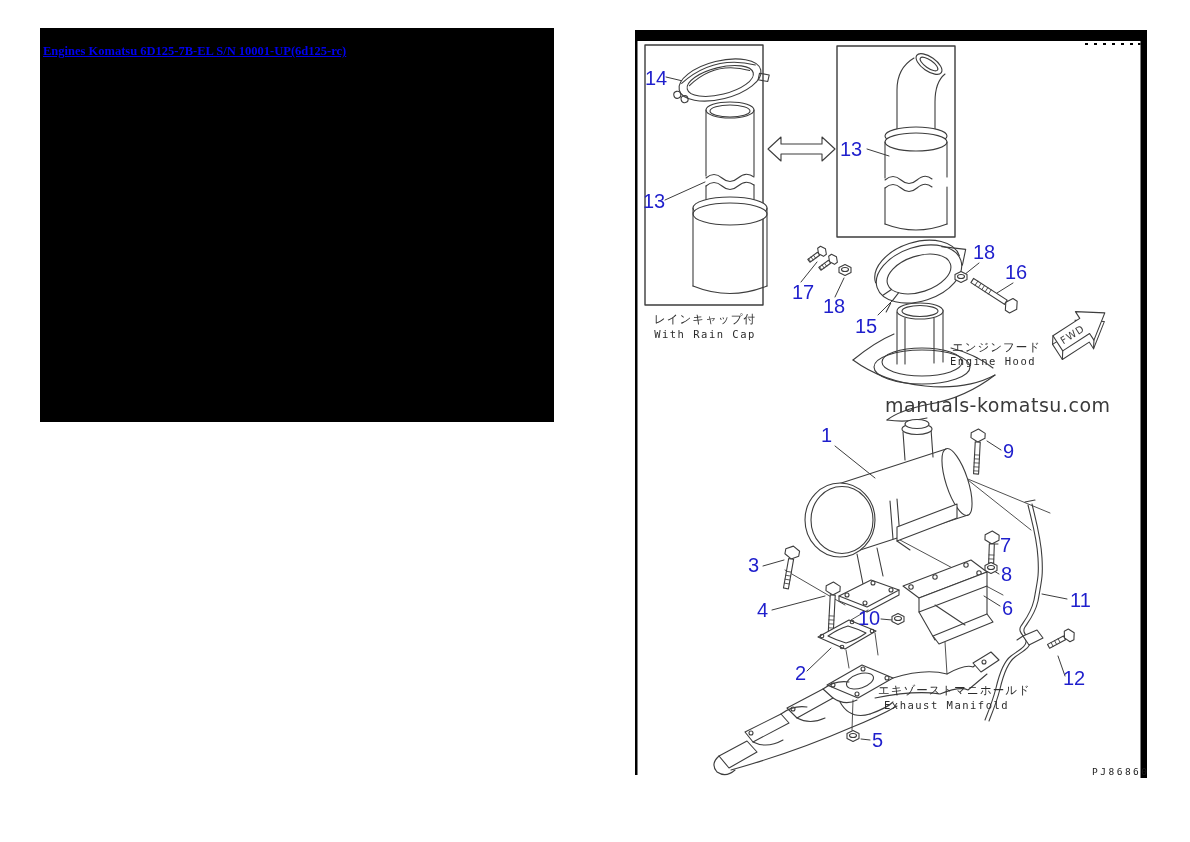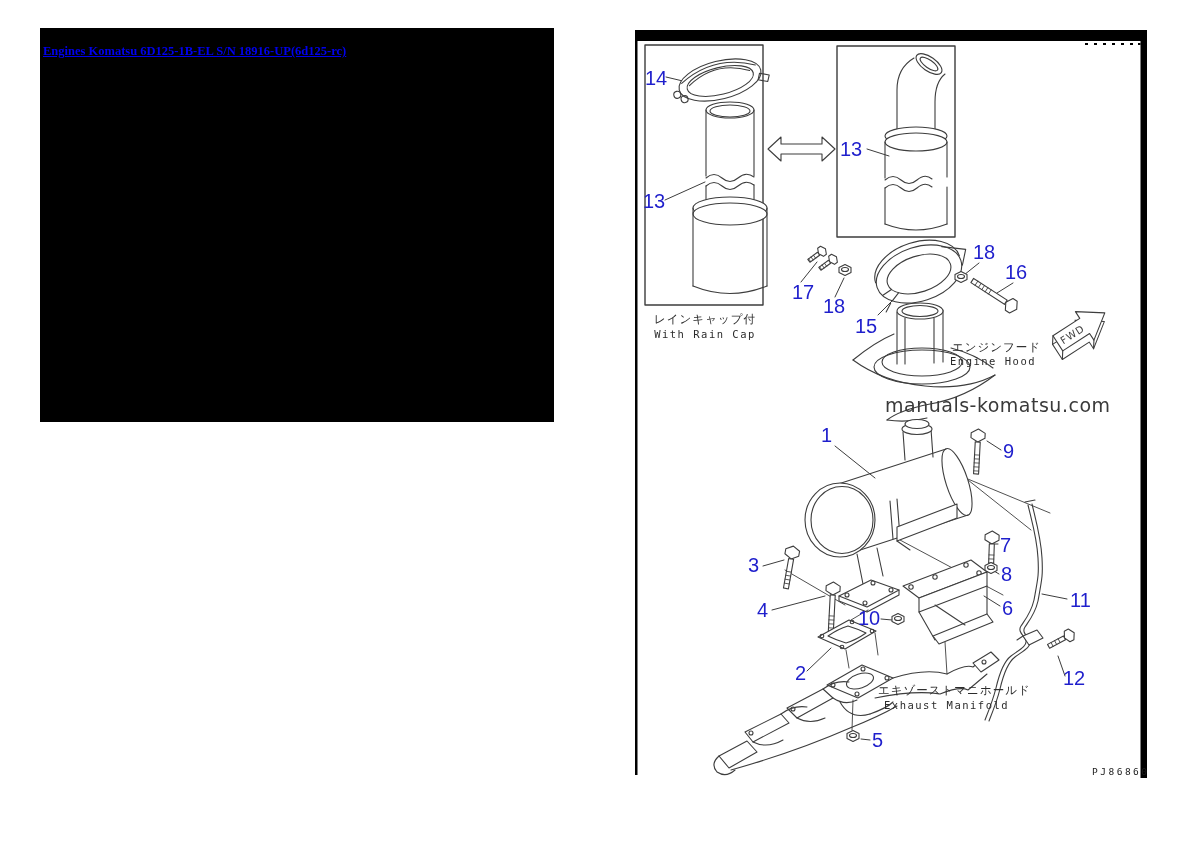--- a/index.html
+++ b/index.html
@@ -27,21 +27,21 @@
   .figcode  { font-family:"DejaVu Sans Mono", monospace; font-size:9.5px; fill:#1c1c1c; letter-spacing:2.5px; }
   .fwdtxt   { font-family:"DejaVu Sans", sans-serif; font-size:10px; fill:#3d3d3d; letter-spacing:1px; }
 </style>
 </head>
 <body>
 
 <div class="page">
 
   <div class="black-block"></div>
 
-  <a class="header-link" href="#">Engines Komatsu 6D125-1B-EL S/N 18916-UP(6d125-rc)</a>
+  <a class="header-link" href="#">Engines Komatsu 6D125-7B-EL S/N 10001-UP(6d125-rc)</a>
 
   <div class="diagram-panel">
     <svg width="512" height="748" viewBox="0 0 512 748">
 
       <g fill="#000">
         <rect x="0" y="0" width="512" height="11"></rect>
         <rect x="505.5" y="0" width="6.5" height="748"></rect>
         <rect x="0" y="11" width="2.5" height="734"></rect>
 
         <g>

